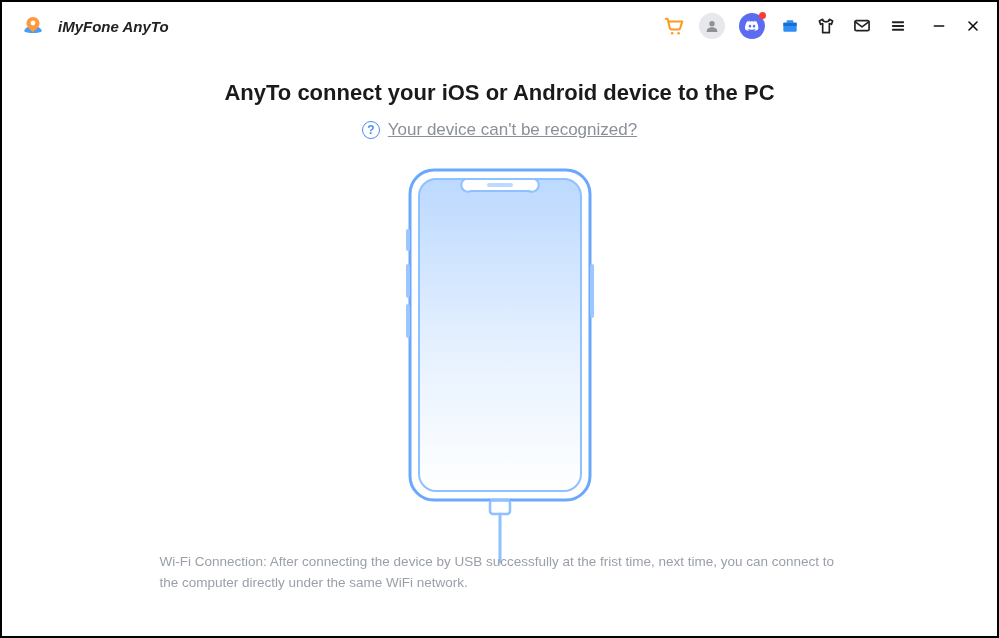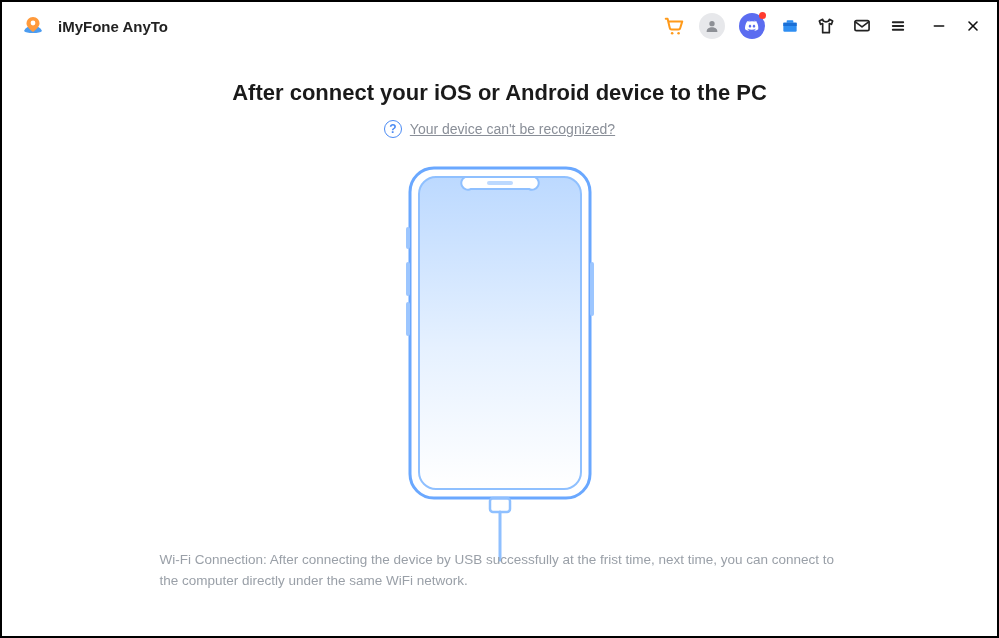--- a/index.html
+++ b/index.html
@@ -20,20 +20,21 @@
     flex-direction: column;
     position: relative;
   }
   
   .titlebar {
     height: 48px;
     display: flex;
     align-items: center;
     padding: 0 14px 0 18px;
     gap: 8px;
+    font-style: italic;
   }
   .logo {
     width: 26px;
     height: 26px;
     display: flex;
     align-items: center;
     justify-content: center;
   }
   .app-title {
     font-size: 15px;
@@ -105,21 +106,21 @@
     border: 1.5px solid #4b8bf4;
     border-radius: 50%;
     color: #4b8bf4;
     font-size: 12px;
     font-weight: 700;
     display: flex;
     align-items: center;
     justify-content: center;
   }
   .help-link {
-    font-size: 14px;
+    font-size: 17px;
     color: #8a8f98;
     text-decoration: underline;
     cursor: pointer;
   }
   .phone-wrap {
     margin-top: 24px;
     width: 210px;
     height: 380px;
     display: flex;
     align-items: flex-start;
@@ -214,21 +215,21 @@
         <svg viewBox="0 0 24 24" width="16" height="16" stroke="#111" stroke-width="2.4" stroke-linecap="round">
           <line x1="6" y1="6" x2="18" y2="18"></line>
           <line x1="18" y1="6" x2="6" y2="18"></line>
         </svg>
       </div>
 
     </div>
   </div>
 
   <div class="main">
-    <div class="headline">After connect your iOS or Android device to the PC</div>
+    <div class="headline">AnyTo connect your iOS or Android device to the PC</div>
 
     <div class="help-row">
       <div class="help-q">?</div>
       <a class="help-link">Your device can't be recognized?</a>
     </div>
 
     <div class="phone-wrap">
       <svg viewBox="0 0 210 400" width="210" height="400">
         <defs>
           <linearGradient id="screenGrad" x1="0" y1="0" x2="0" y2="1">

